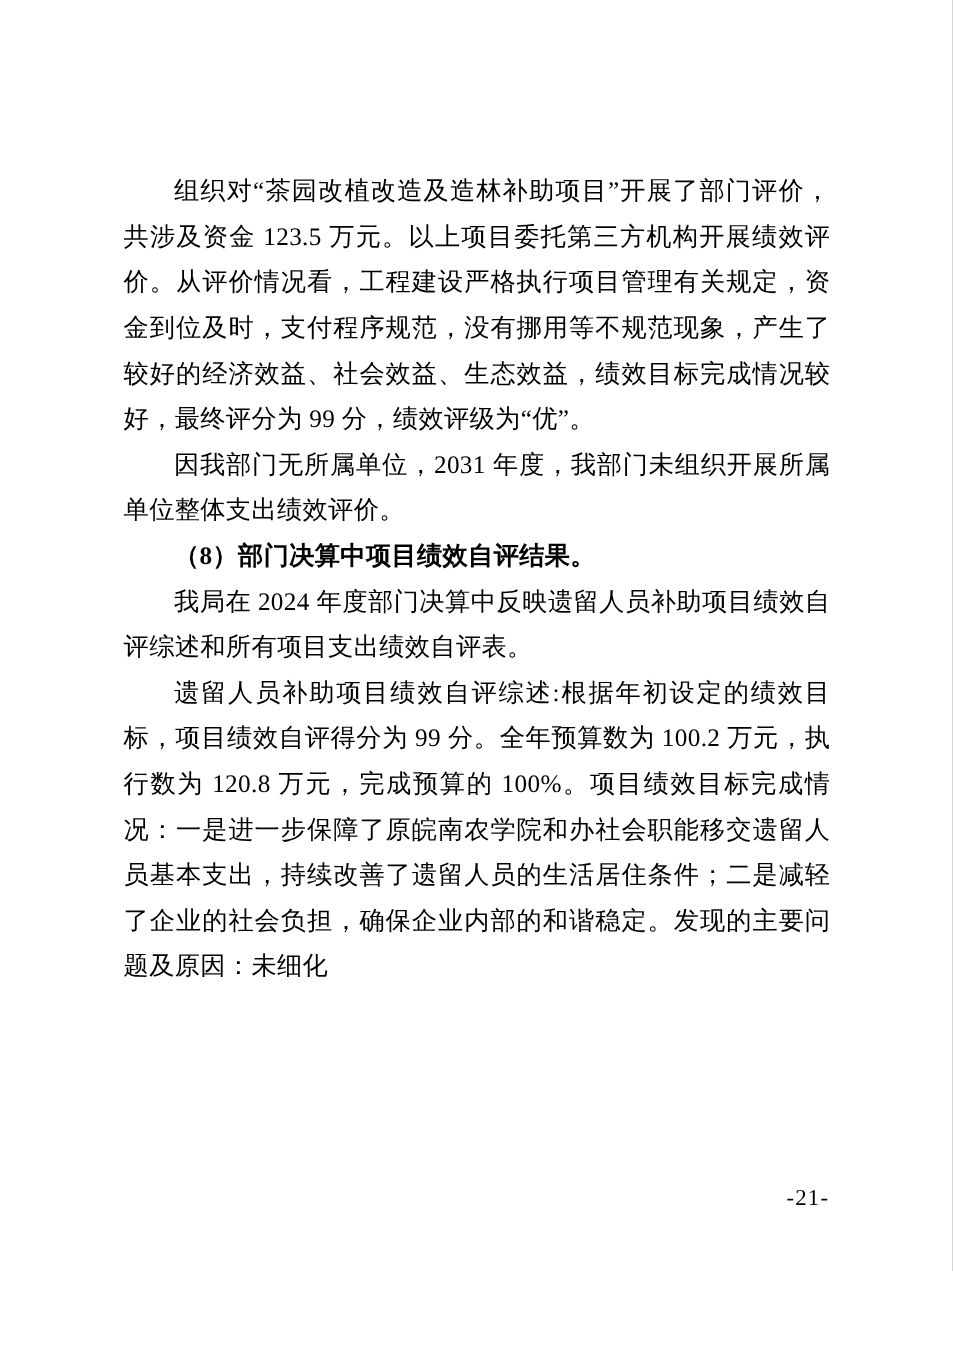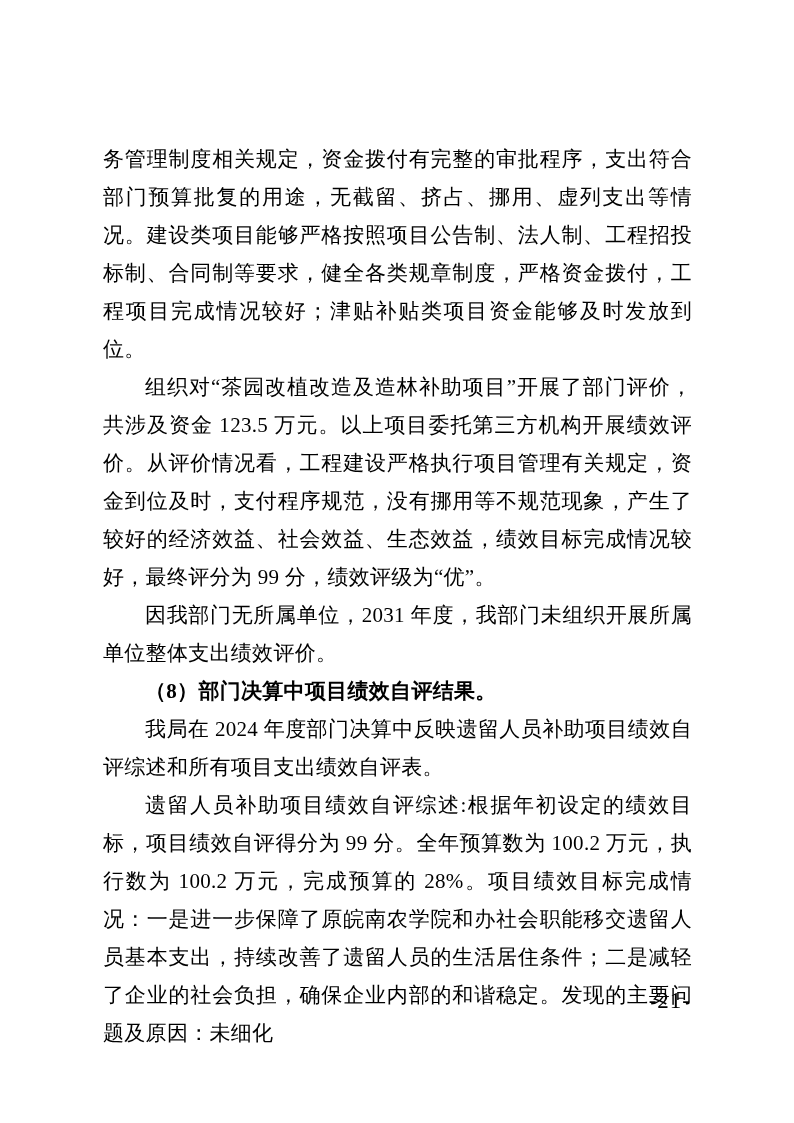--- a/index.html
+++ b/index.html
@@ -27,32 +27,31 @@
     text-justify: inter-ideograph;
     letter-spacing: 0.3px;
   }
   .para { margin: 0; }
   .para.indent { text-indent: 2em; }
   .para.bold { font-weight: bold; }
   .page-number {
     position: absolute;
     top: 988px;
     right: 103px;
-    font-size: 23px;
+    font-size: 19px;
     letter-spacing: 1px;
     color: #000000;
     margin-left: 20px;
   }
 </style>
 </head>
 <body>
 
 <div class="page">
   <div class="content">
-    <p class="para">务管理制度相关规定，资金拨付有完整的审批程序，支出符合部门预算批复的用途，无截留、挤占、挪用、虚列支出等情况。建设类项目能够严格按照项目公告制、法人制、工程招投标制、合同制等要求，健全各类规章制度，严格资金拨付，工程项目完成情况较好；津贴补贴类项目资金能够及时发放到位。</p>
     <p class="para indent">组织对“茶园改植改造及造林补助项目”开展了部门评价，共涉及资金 123.5 万元。以上项目委托第三方机构开展绩效评价。从评价情况看，工程建设严格执行项目管理有关规定，资金到位及时，支付程序规范，没有挪用等不规范现象，产生了较好的经济效益、社会效益、生态效益，绩效目标完成情况较好，最终评分为 99 分，绩效评级为“优”。</p>
     <p class="para indent">因我部门无所属单位，2031 年度，我部门未组织开展所属单位整体支出绩效评价。</p>
     <p class="para indent bold">（8）部门决算中项目绩效自评结果。</p>
     <p class="para indent">我局在 2024 年度部门决算中反映遗留人员补助项目绩效自评综述和所有项目支出绩效自评表。</p>
-    <p class="para indent">遗留人员补助项目绩效自评综述:根据年初设定的绩效目标，项目绩效自评得分为 99 分。全年预算数为 100.2 万元，执行数为 100.2 万元，完成预算的 28%。项目绩效目标完成情况：一是进一步保障了原皖南农学院和办社会职能移交遗留人员基本支出，持续改善了遗留人员的生活居住条件；二是减轻了企业的社会负担，确保企业内部的和谐稳定。发现的主要问题及原因：未细化</p>
+    <p class="para indent">遗留人员补助项目绩效自评综述:根据年初设定的绩效目标，项目绩效自评得分为 99 分。全年预算数为 100.2 万元，执行数为 120.8 万元，完成预算的 100%。项目绩效目标完成情况：一是进一步保障了原皖南农学院和办社会职能移交遗留人员基本支出，持续改善了遗留人员的生活居住条件；二是减轻了企业的社会负担，确保企业内部的和谐稳定。发现的主要问题及原因：未细化</p>
   </div>
   <div class="page-number">-21-</div>
 </div>
 
 </body></html>

